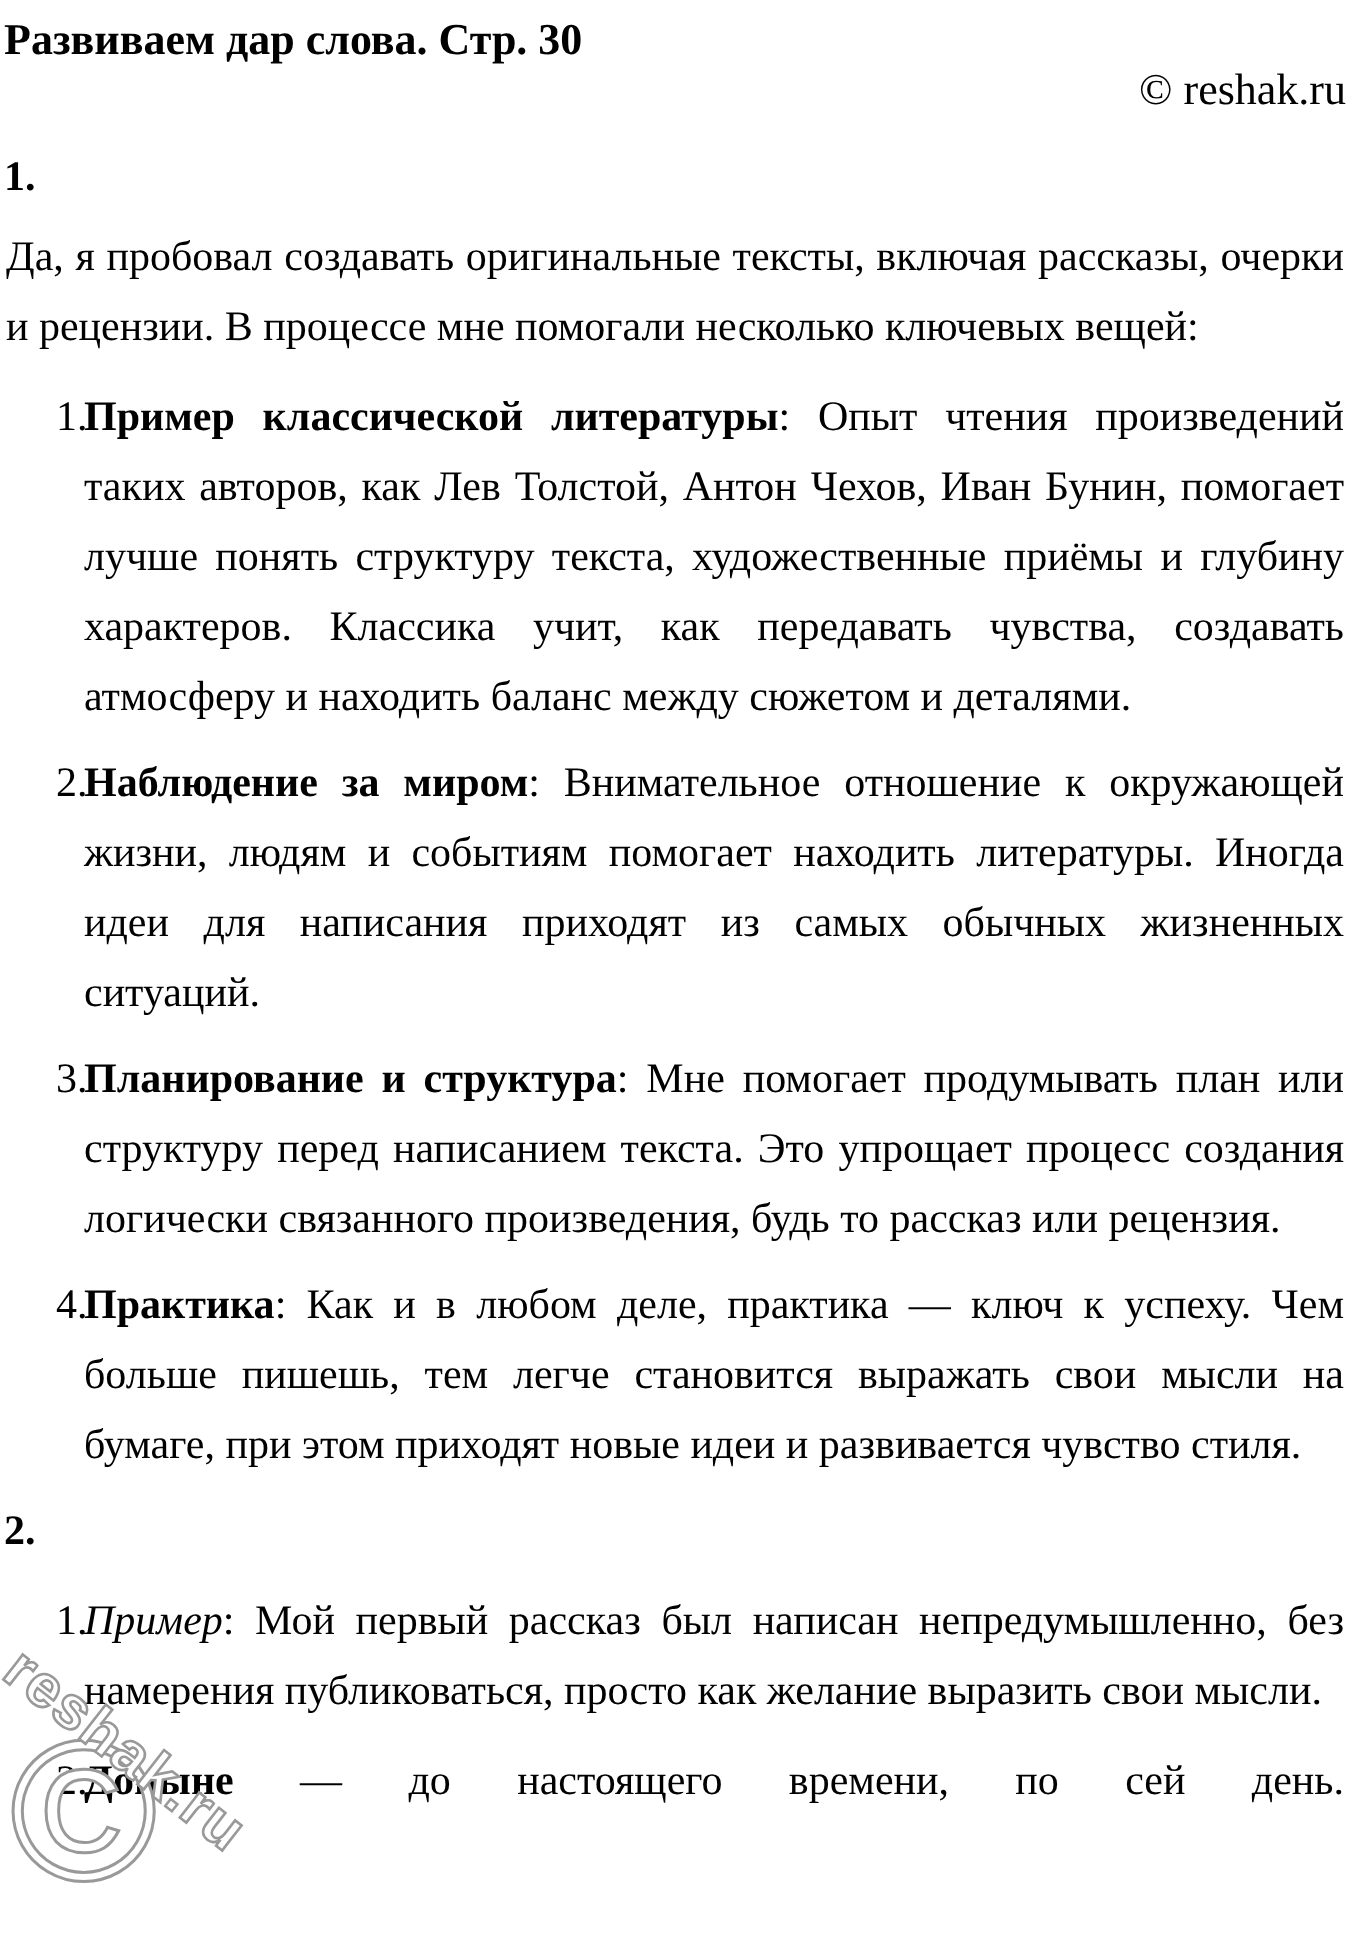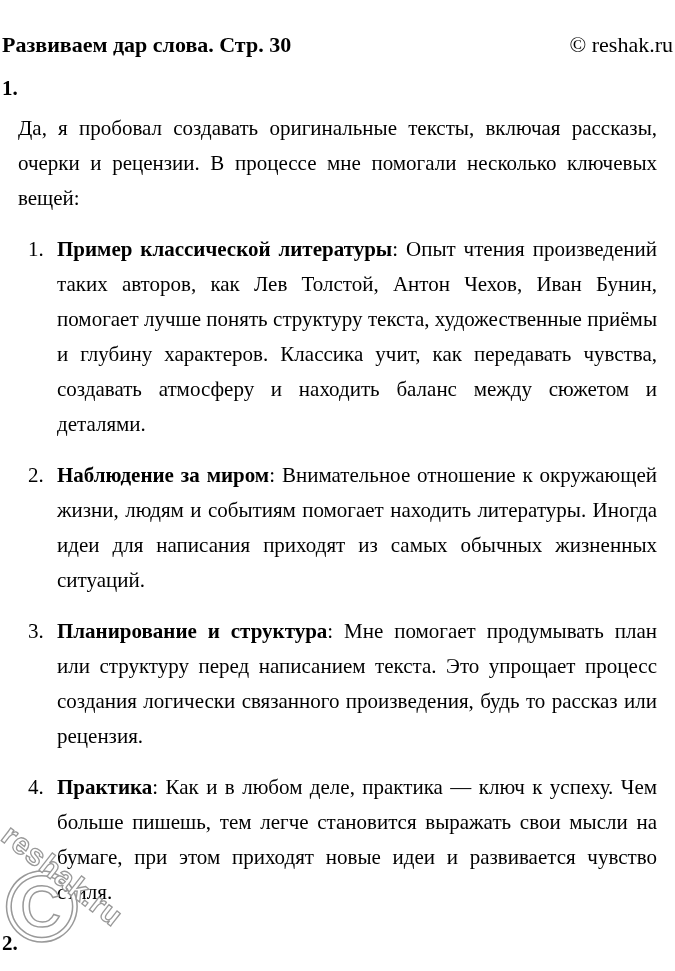--- a/index.html
+++ b/index.html
@@ -12,34 +12,34 @@
     background:#ffffff;
     overflow:hidden;
     font-family:"Liberation Serif","DejaVu Serif",serif;
     font-size:21px;
     line-height:35px;
     color:#000000;
   }
   .header {
     display:flex;
     justify-content:space-between;
-    align-items:flex-end;
+    align-items:flex-start;
     padding-top:5px;
     line-height:29px;
     font-size:22px;
   }
   .doc-title { font-weight:bold; }
   .site-credit { font-weight:normal;margin-top:25px; }
   .task-num {
     font-weight:bold;
     margin-top:12px;
     line-height:35px;
   }
   .task-num.second { margin-top:0; }
-  p { margin:16px; }
+  p { margin:1px; }
   .intro {
     margin-top:5px;
     text-align:justify;
   }
   .intro2 { margin-top:4px; }
   .list { margin-top:10px; }
   .li {
     position:relative;
     padding-left:39px;
     margin-bottom:8px;

